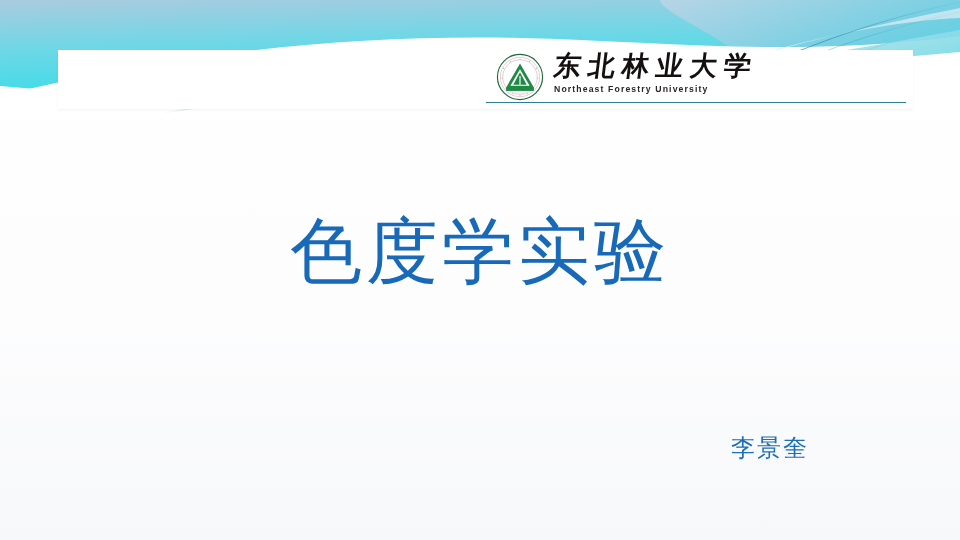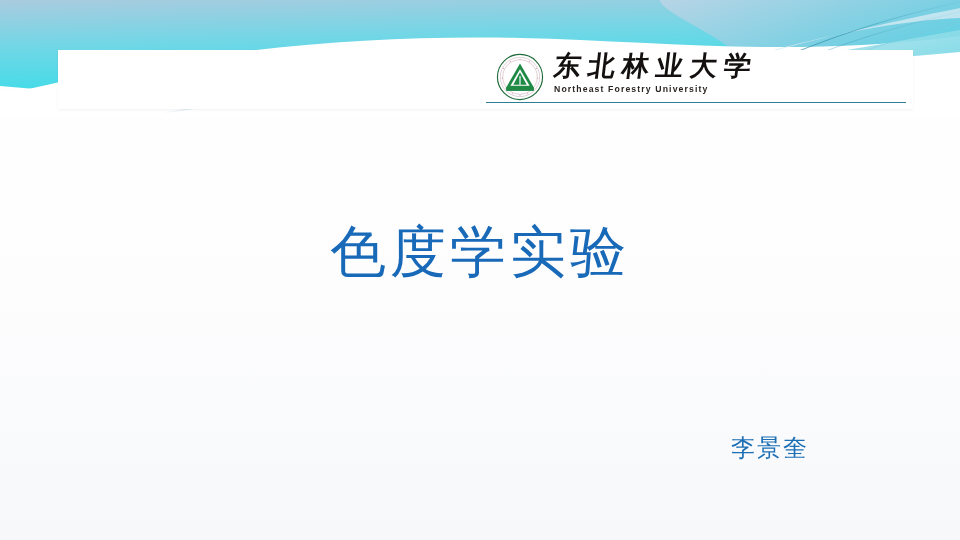--- a/index.html
+++ b/index.html
@@ -93,21 +93,21 @@
   }
 
   
   #slide-title {
     position: absolute;
     left: 0;
     top: 200px;
     width: 960px;
     text-align: center;
     font-family: "Liberation Serif", serif;
-    font-size: 56px;
+    font-size: 72px;
     font-weight: normal;
     letter-spacing: 4px;
     color: #1869b8;
     line-height: 104px;
     white-space: nowrap;
   }
 
   
   #slide-author {
     position: absolute;

